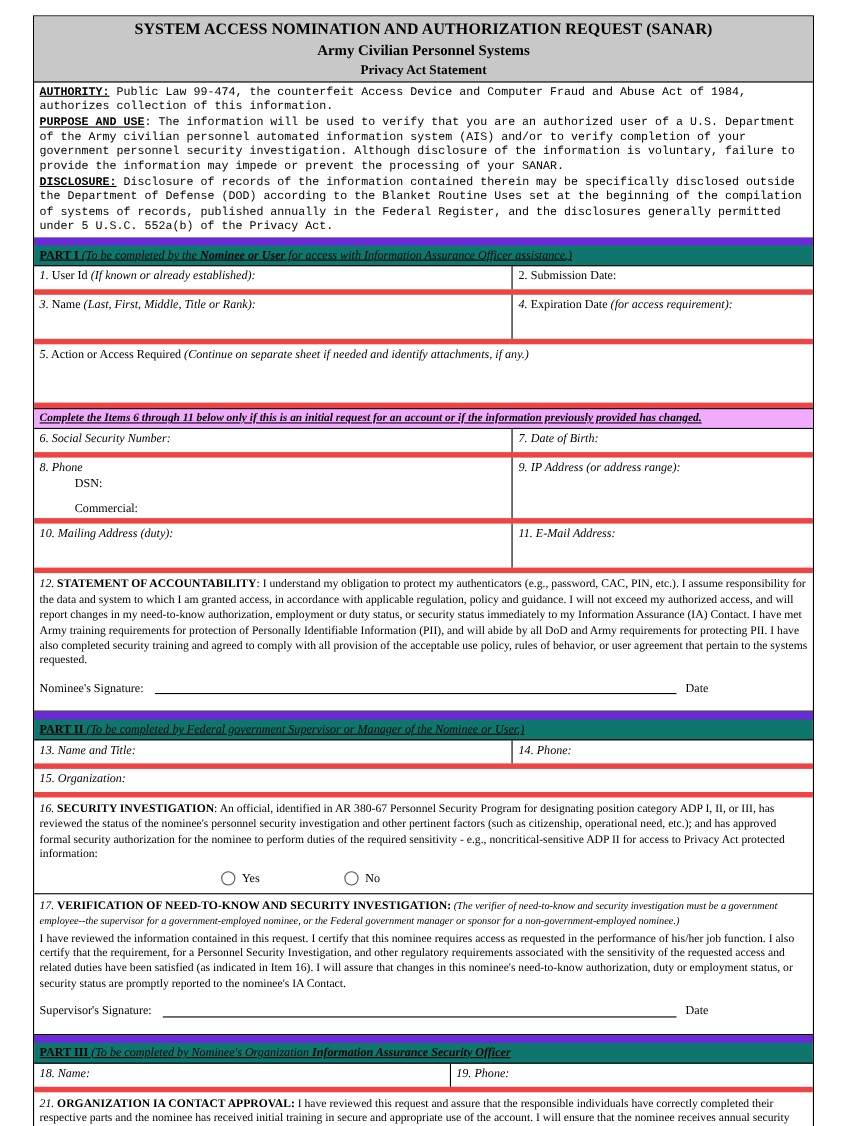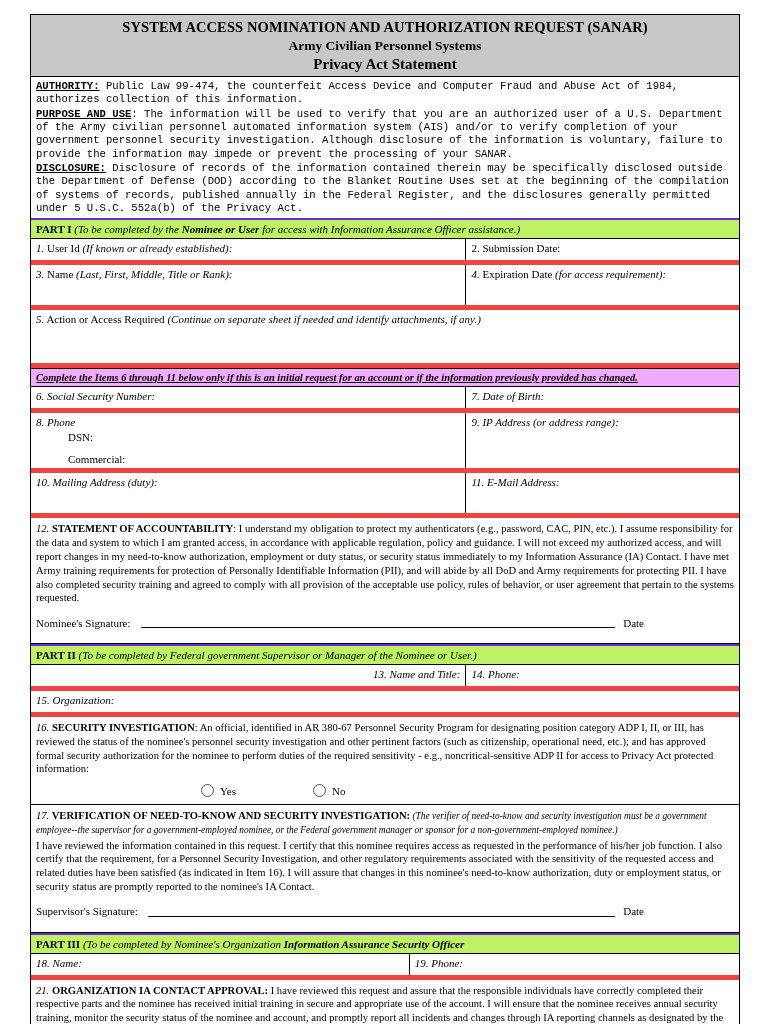--- a/index.html
+++ b/index.html
@@ -37,40 +37,41 @@
     font-size: 14.5px;
     letter-spacing: 0.1px;
   }
   .hdr .t2 {
     font-weight: bold;
     font-size: 13.5px;
     margin-top: 2px;
   }
   .hdr .t3 {
     font-weight: bold;
-    font-size: 15px;
+    font-size: 12px;
     margin-top: 2px;
     margin-bottom: 1px;
   }
   .para {
     padding: 3px 5px 2px 5px;
     font-size: 10.6px;
     line-height: 1.26;
     text-align: left;
   }
   .para p { margin: 0 0 1px 0; font-family: Liberation Mono, monospace; }
   .u { text-decoration: underline; }
   .b { font-weight: bold; }
   .i { font-style: italic; }
   .bar {
-    background: #bef264;
-    border-top: 2px solid #6d28d9;
+    background: #0f766e;
+    border-top: 7px solid #6d28d9;
     border-bottom: 1px solid #000;
     padding: 3px 5px;
     font-size: 11px;
+    text-decoration: underline;
   }
   .row {
     display: flex;
     border-bottom: 5px solid #ef4444;
   }
   .row:last-child { border-bottom: none; }
   .cell {
     padding: 3px 5px;
     font-size: 11px;
     box-sizing: border-box;
@@ -232,21 +233,21 @@
         <span class="sig-rule"></span>
         <span class="sig-date">Date</span>
       </div>
     </div>
 
     <div class="bar">
       <span class="b">PART II</span><span class="i"> (To be completed by Federal government Supervisor or Manager of the Nominee or User.)</span>
     </div>
 
     <div class="row">
-      <div class="cell divider h24" style="width:61.5%;text-align:right;">
+      <div class="cell divider h24" style="width:61.5%;">
         <span class="i">13.</span><span class="i"> Name and Title:</span>
       </div>
       <div class="cell h24" style="width:38.5%;">
         <span class="i">14.</span><span class="i"> Phone:</span>
       </div>
     </div>
 
     <div class="row">
       <div class="cell full h24">
         <span class="i">15.</span><span class="i"> Organization:</span>

